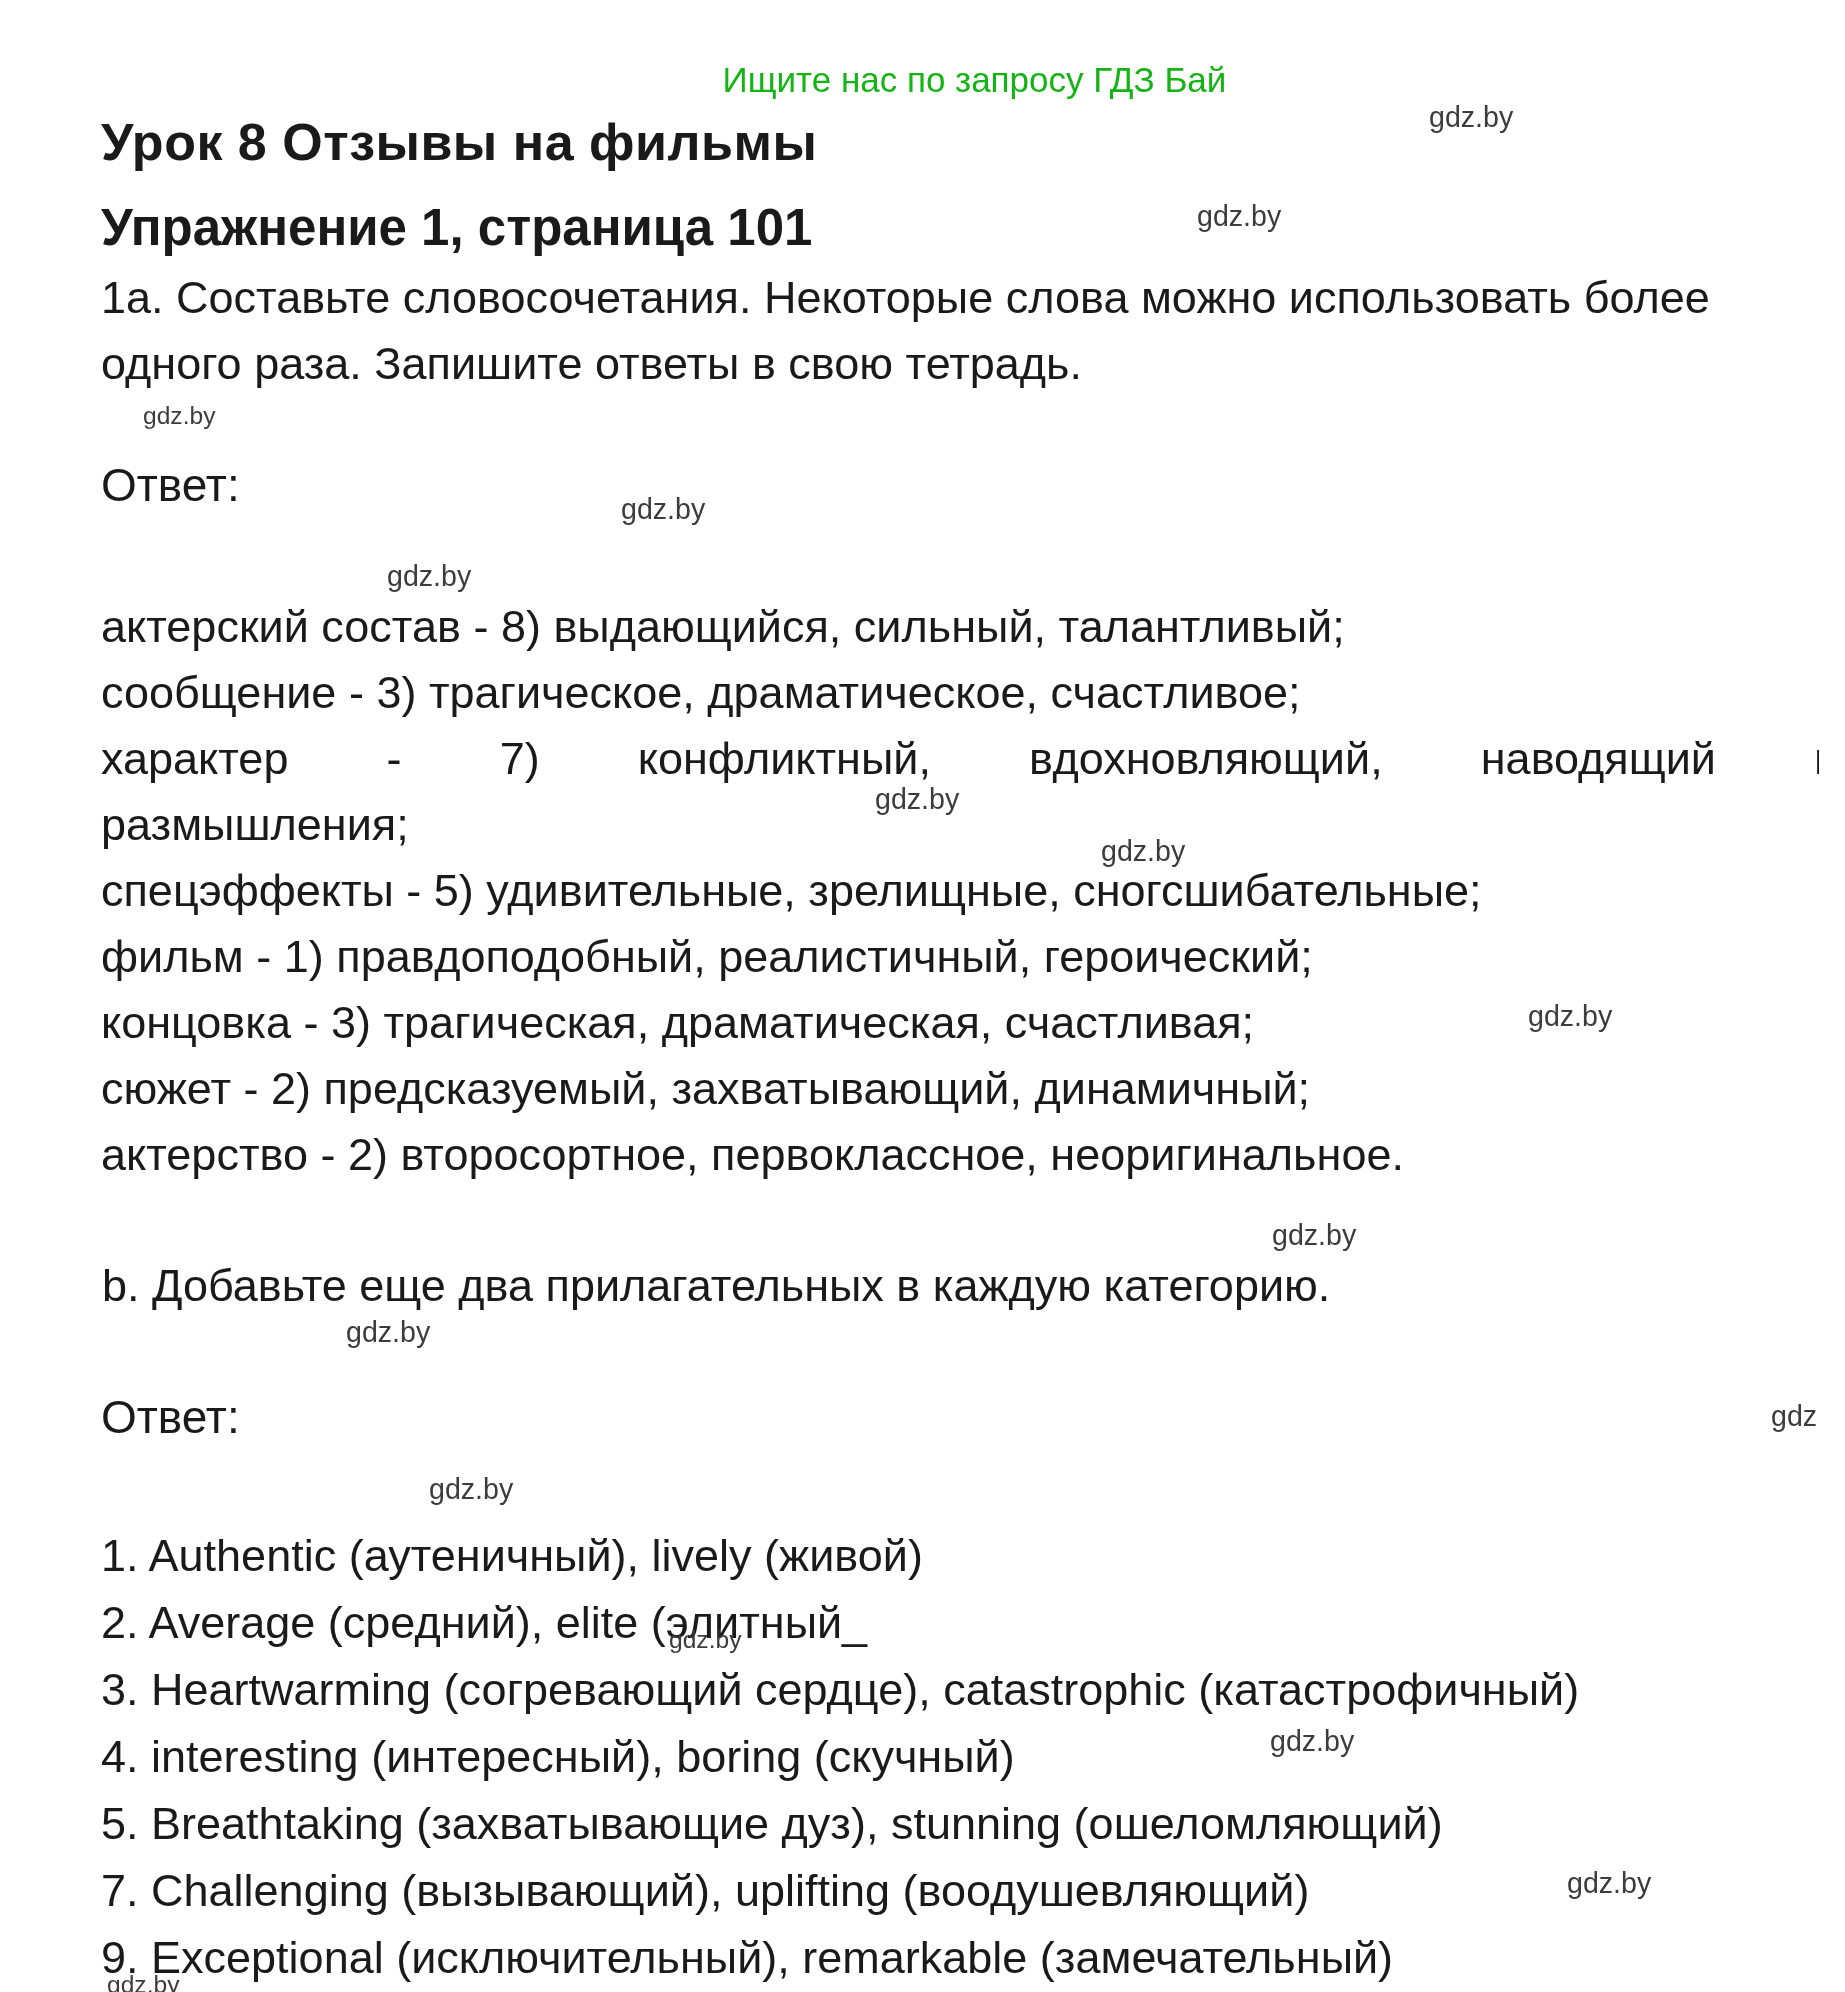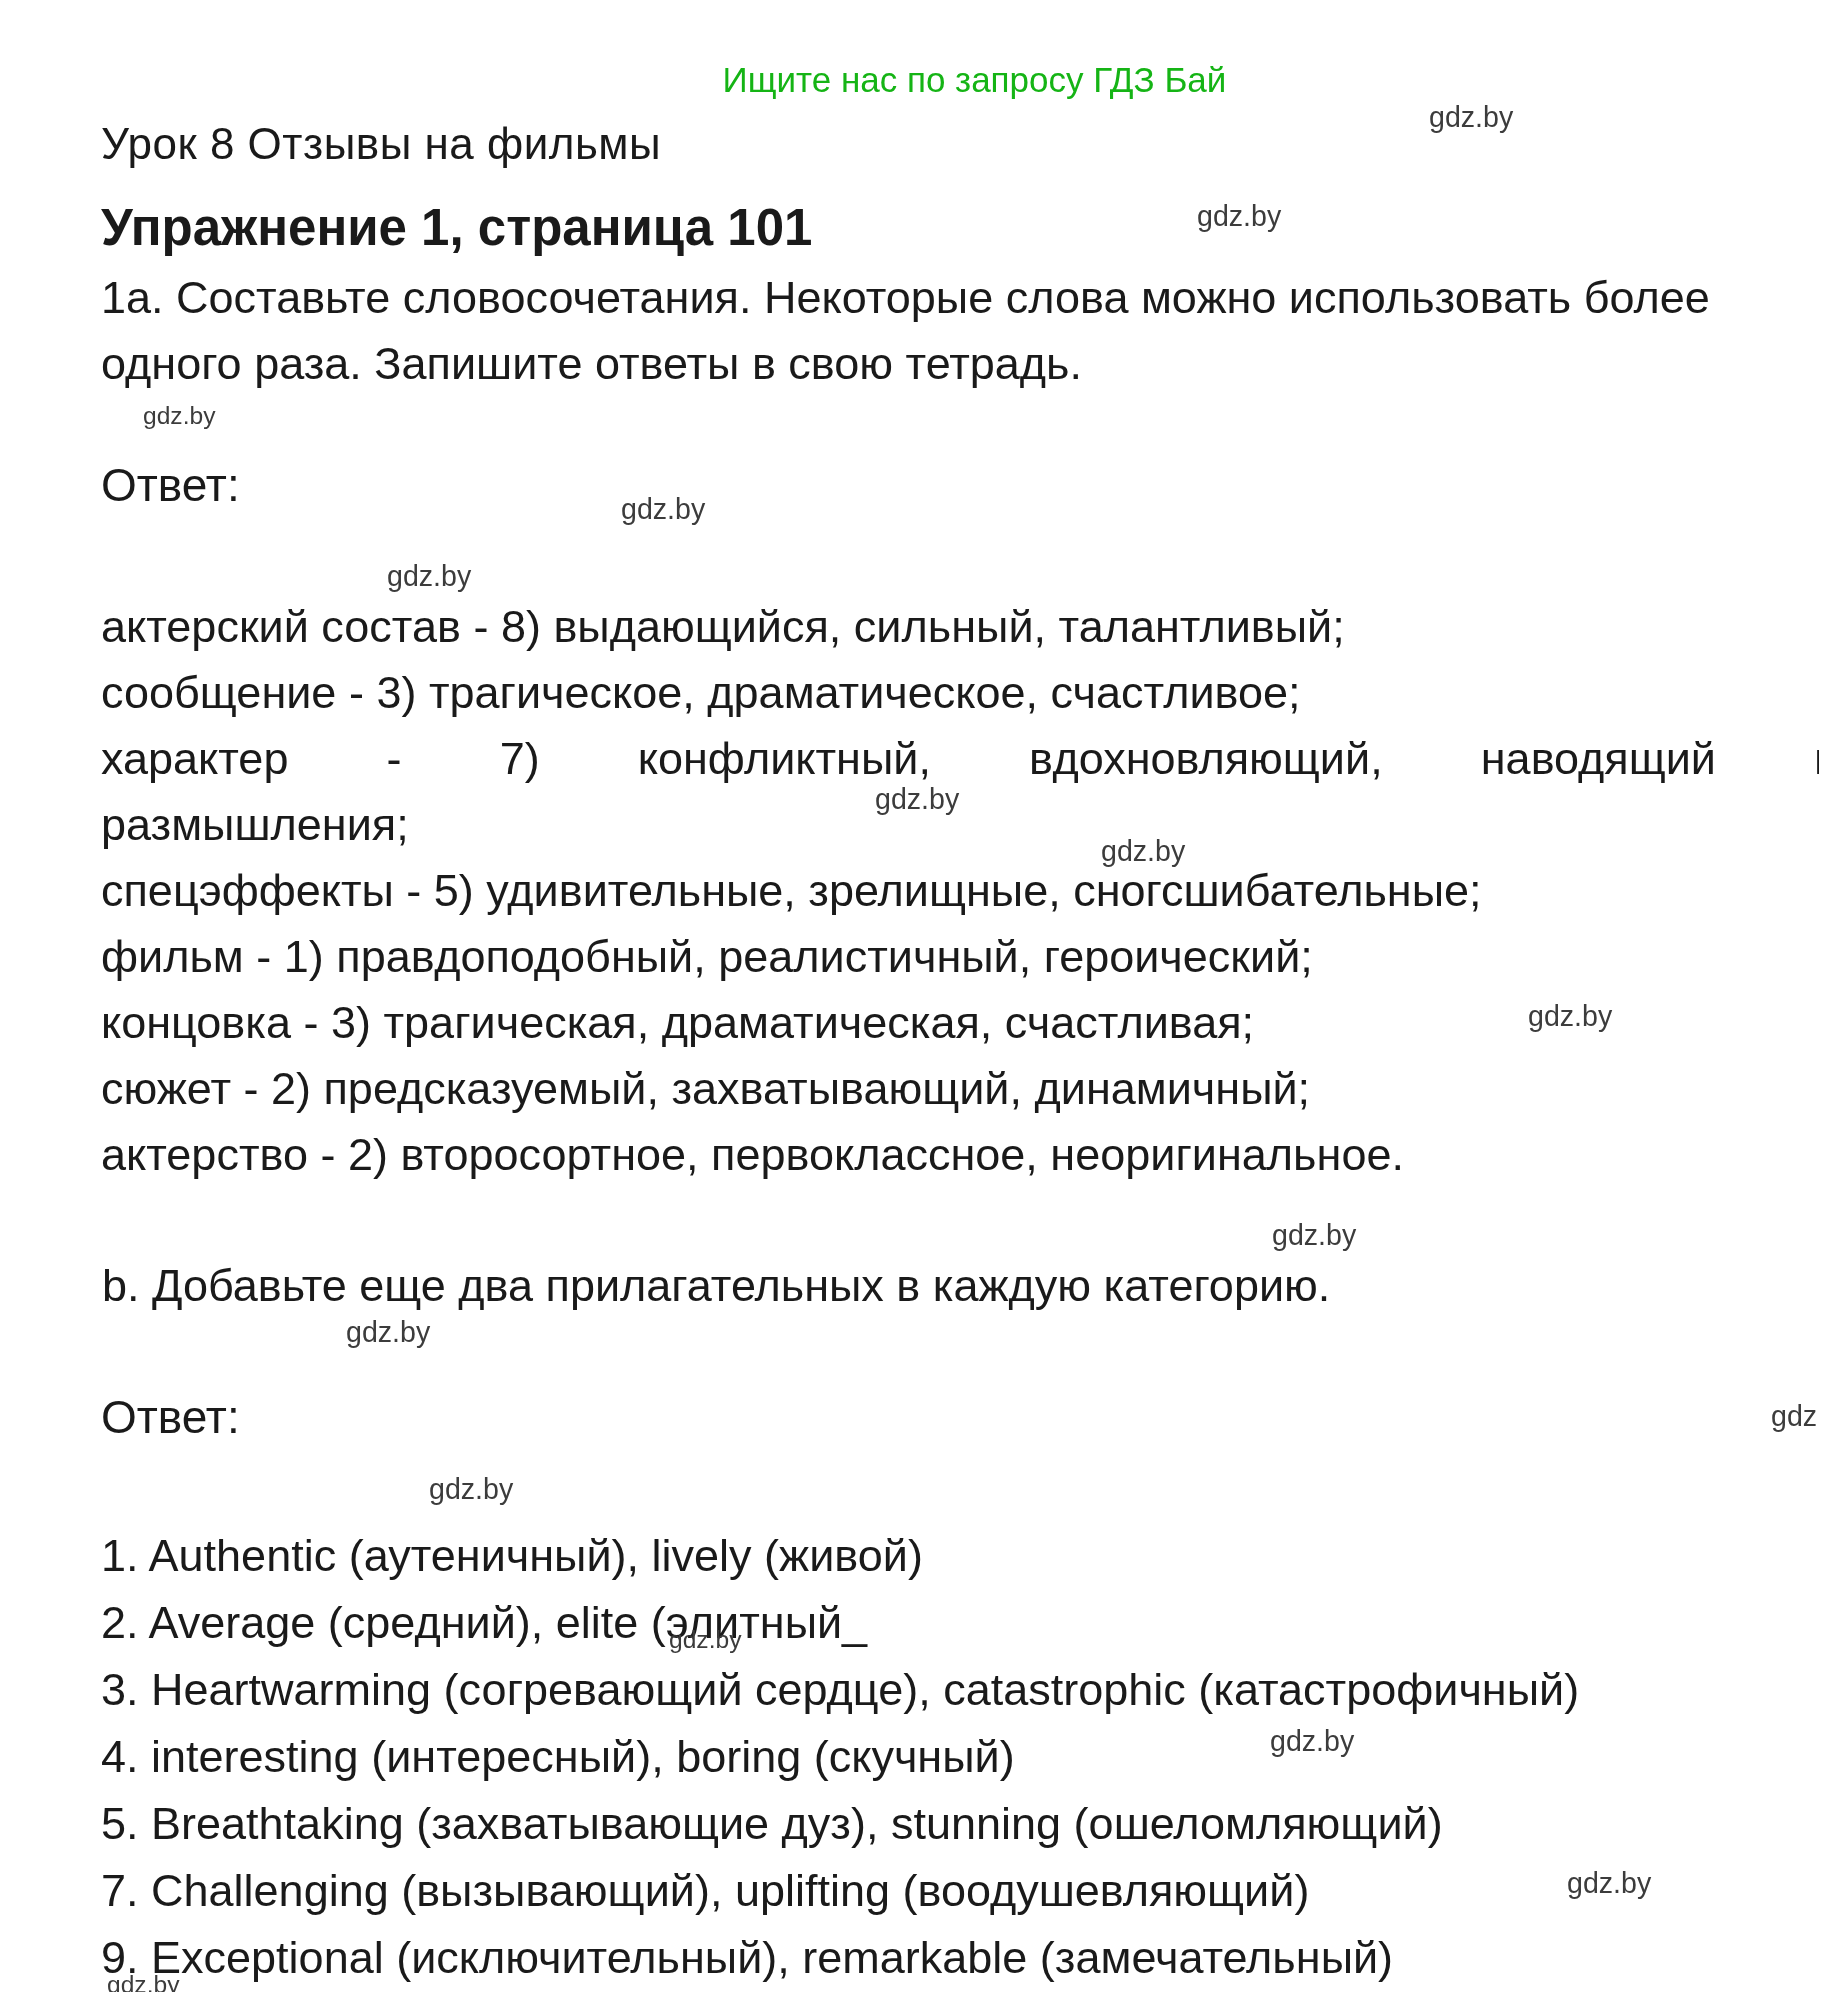--- a/index.html
+++ b/index.html
@@ -12,22 +12,22 @@
     font-family:"Liberation Sans", sans-serif;
     color:var(--text, #1a1a1a);
     overflow:hidden;
   }
   .promo {
     position:absolute; top:7.9px; left:0; width:100%;
     text-align:center; font-size:35px; font-weight:500;
     color:var(--promo-green, #15b415);
   }
   .h1 {
-    position:absolute; top:67px; left:49px;
-    font-size:44px; font-weight:400; letter-spacing:0.5px;
+    position:absolute; top:60px; left:49px;
+    font-size:52px; font-weight:700; letter-spacing:0.5px;
   }
   .h2 {
     position:absolute; top:146px; left:49px;
     font-size:51px; font-weight:700;
   }
   .task-a {
     position:absolute; top:213px; left:49px; width:1675px;
     font-size:45px; line-height:66px;
   }
   .label-a {

